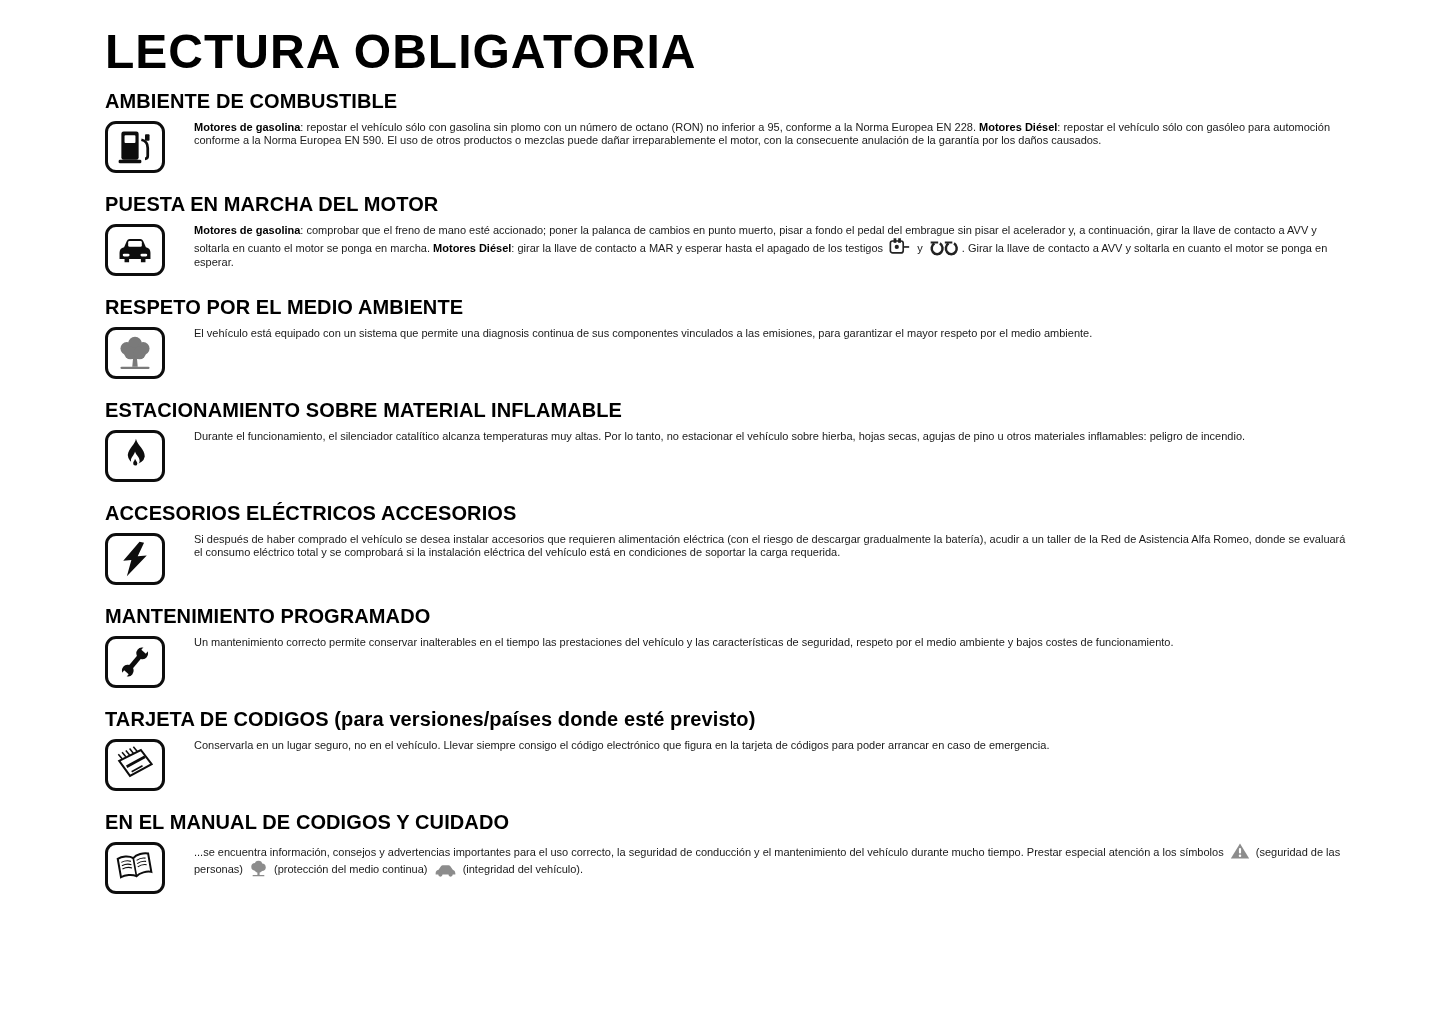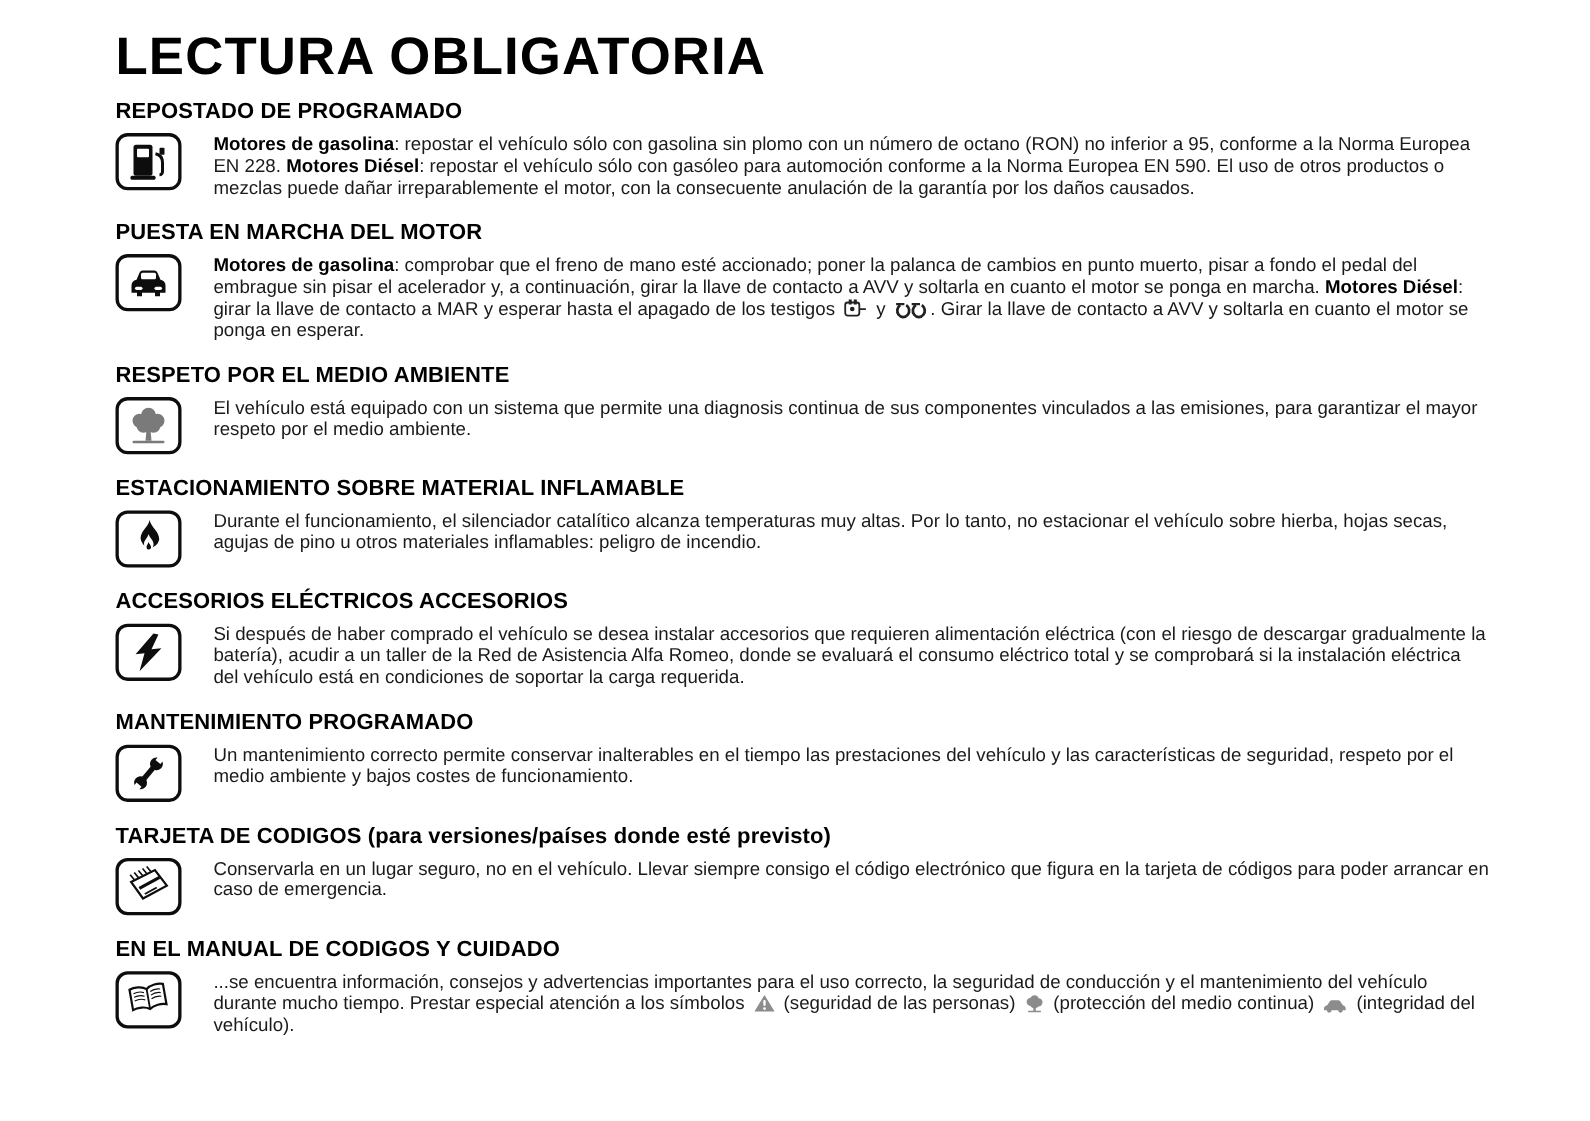--- a/index.html
+++ b/index.html
@@ -22,34 +22,34 @@
   }
   .sec-row { display:flex; align-items:flex-start; gap:29px; }
   .icon-box {
     flex:0 0 60px; width:60px; height:52px;
     border:3.2px solid #0d0d0d; border-radius:11px;
     display:flex; align-items:center; justify-content:center;
     background:#fff;
   }
   .icon-box svg { width:40px; height:38px; display:block; }
   .sec-text {
-    font-size:17px; line-height:1.155; width:1160px; color:#1a1a1a;
+    font-size:11px; line-height:1.155; width:1160px; color:#1a1a1a;
   }
   .sec-text b { color:#000; }
   .inline-icon { display:inline-block; vertical-align:-4px; margin:0 3px; }
 </style>
 </head>
 <body>
 
 <div class="page">
 
   <h1 class="page-title">LECTURA OBLIGATORIA</h1>
 
   <section class="sec">
-    <h2 class="sec-heading">REPOSTADO DE PROGRAMADO</h2>
+    <h2 class="sec-heading">AMBIENTE DE COMBUSTIBLE</h2>
     <div class="sec-row">
       <div class="icon-box">
         <svg viewBox="0 0 44 40">
           <rect x="7" y="3" width="19" height="31" rx="2.5" fill="#0d0d0d"></rect>
           <rect x="10.5" y="7" width="12" height="8.5" rx="1" fill="#fff"></rect>
           <rect x="4" y="34" width="25" height="4" rx="1.5" fill="#0d0d0d"></rect>
           <path d="M29 12 c5 1 7 4 7 9 v9 a3 3 0 0 1 -3 3" fill="none" stroke="#0d0d0d" stroke-width="3"></path>
           <rect x="33" y="6" width="5" height="7" rx="1" fill="#0d0d0d"></rect>
         </svg>
       </div>

